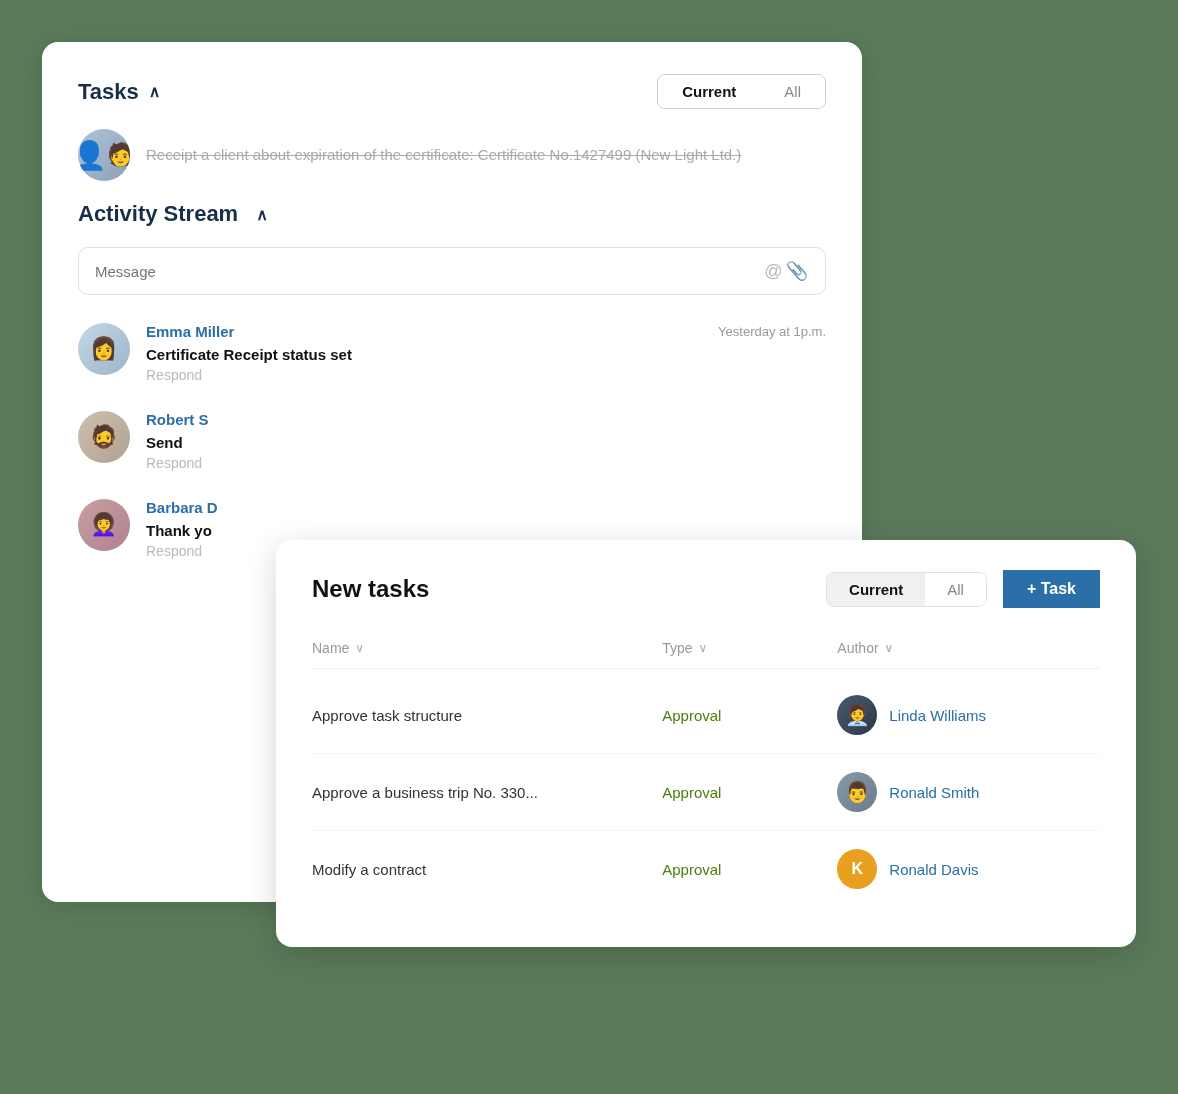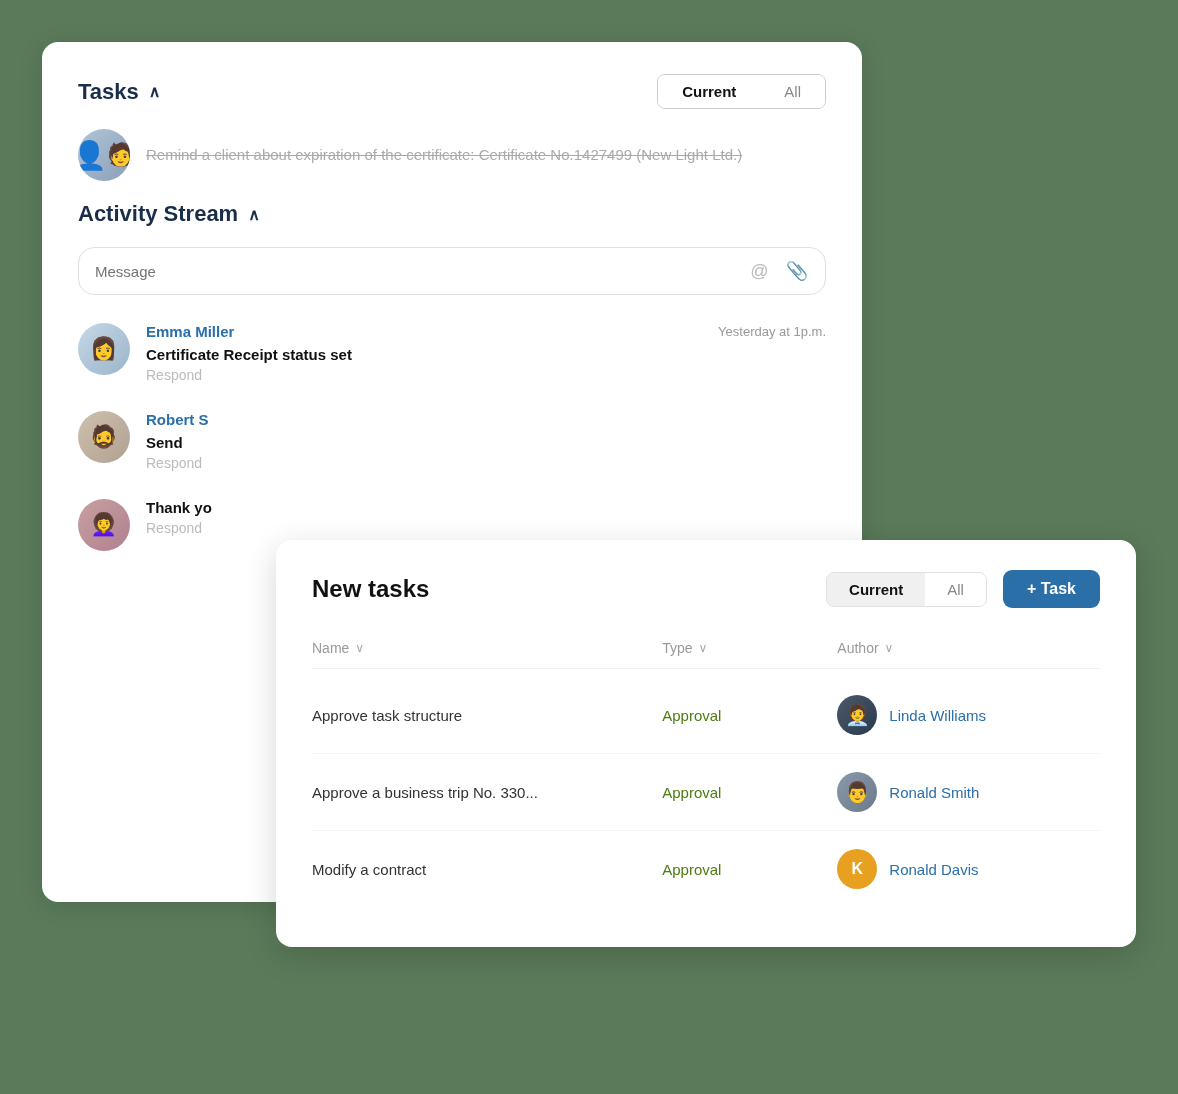--- a/index.html
+++ b/index.html
@@ -109,33 +109,33 @@
       text-decoration: line-through;
       line-height: 1.5;
     }
 
     .section-title {
       font-size: 22px;
       font-weight: 700;
       color: #1a2e4a;
       display: flex;
       align-items: center;
-      gap: 10px;
+      gap: 18px;
       margin-bottom: 20px;
       margin-top: 10px;
     }
 
     .message-input-row {
       display: flex;
       align-items: center;
       border: 1.5px solid #e0e0e0;
-      border-radius: 16px;
+      border-radius: 10px;
       padding: 12px 16px;
       margin-bottom: 28px;
-      gap: 18px;
+      gap: 4px;
     }
 
     .message-input {
       flex: 1;
       border: none;
       outline: none;
       font-size: 15px;
       color: #999;
       background: transparent;
     }
@@ -257,21 +257,21 @@
     .toggle-btn-overlay.active {
       background: #f0f0f0;
       color: #111;
       font-weight: 600;
     }
 
     .add-task-btn {
       background: #2a6fa8;
       color: #fff;
       border: none;
-      border-radius: 9px;
+      border-radius: 0;
       padding: 10px 24px;
       font-size: 16px;
       font-weight: 600;
       cursor: pointer;
       display: flex;
       align-items: center;
       gap: 8px;
     }
 
     .table-header {
@@ -370,21 +370,21 @@
     <div class="toggle-group">
       <button class="toggle-btn active">Current</button>
       <button class="toggle-btn">All</button>
     </div>
   </div>
 
   <div class="task-item">
     <div class="avatar avatar-man1">
       <div class="person-face">🧑</div>
     </div>
-    <div class="task-text">Remind a client about expiration of the certificate: Certificate No.1427499 (New Light Ltd.)</div>
+    <div class="task-text">Receipt a client about expiration of the certificate: Certificate No.1427499 (New Light Ltd.)</div>
   </div>
 
   <div class="section-title">
     <span>Activity Stream</span>
     <span class="chevron-icon">∧</span>
   </div>
 
   <div class="message-input-row">
     <input class="message-input" type="text" placeholder="Message" style="">
     <span class="input-icon">@</span>
@@ -416,20 +416,23 @@
       <div class="activity-title">Send</div>
       <div class="activity-respond">Respond</div>
     </div>
   </div>
 
   <div class="activity-item">
     <div class="avatar avatar-barbara">
       <div class="person-face">👩‍🦱</div>
     </div>
     <div class="activity-content">
+      <div class="activity-header">
+        <span class="activity-name">Barbara D</span>
+      </div>
       <div class="activity-title">Thank yo</div>
       <div class="activity-respond">Respond</div>
     </div>
   </div>
 </div>
 
 <div class="overlay-card">
   <div class="overlay-header">
     <span class="overlay-title">New tasks</span>
     <div class="overlay-controls">

